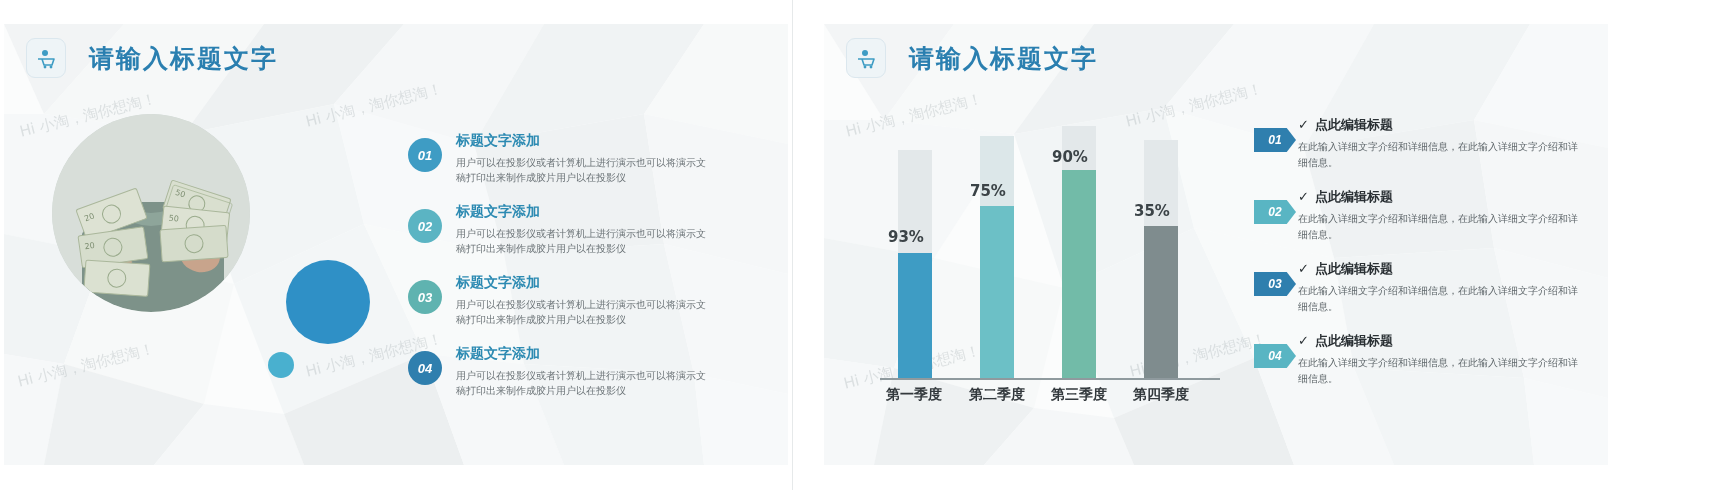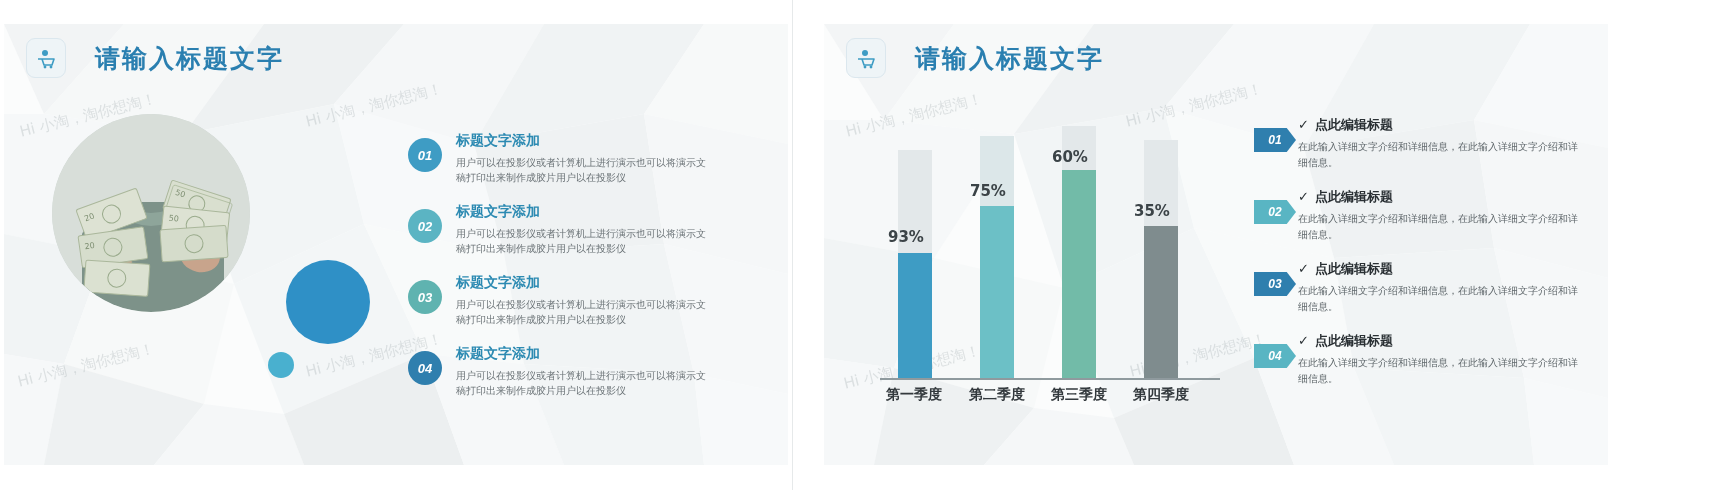--- a/index.html
+++ b/index.html
@@ -48,21 +48,21 @@
     font-family: "DejaVu Sans", sans-serif;
   }
 
   
   .hdr {
     position: absolute;
     top: 14px;
     left: 22px;
     display: flex;
     align-items: center;
-    gap: 29px;
+    gap: 23px;
   }
   .hdr-badge {
     width: 38px; height: 38px;
     border-radius: 9px;
     background: #eef4f7;
     border: 1px solid #dbe7ee;
     display: flex;
     align-items: center;
     justify-content: center;
   }
@@ -470,21 +470,21 @@
         <div class="bar-col" style="left:100px;">
           <div class="bar-bg" style="height:242px; background:#dce7e9;"></div>
           <div class="bar-fill" style="height:172px; background:#6cc0c6;"></div>
         </div>
         <div class="bar-val" style="left:90px; top:76px;">75%</div>
 
         <div class="bar-col" style="left:182px;">
           <div class="bar-bg" style="height:252px; background:#e3e8ea;"></div>
           <div class="bar-fill" style="height:208px; background:#72bba8;"></div>
         </div>
-        <div class="bar-val" style="left:172px; top:42px;">60%</div>
+        <div class="bar-val" style="left:172px; top:42px;">90%</div>
 
         <div class="bar-col" style="left:264px;">
           <div class="bar-bg" style="height:238px; background:#e3e8ea;"></div>
           <div class="bar-fill" style="height:152px; background:#7f8c8e;"></div>
         </div>
         <div class="bar-val" style="left:254px; top:96px;">35%</div>
 
       </div>
 
       <div class="axis"></div>

